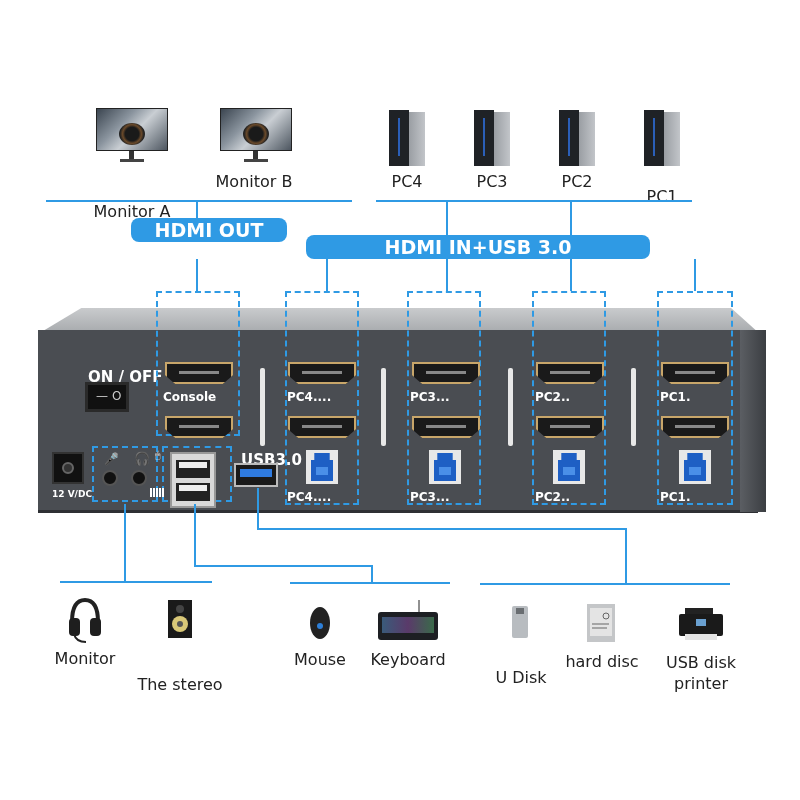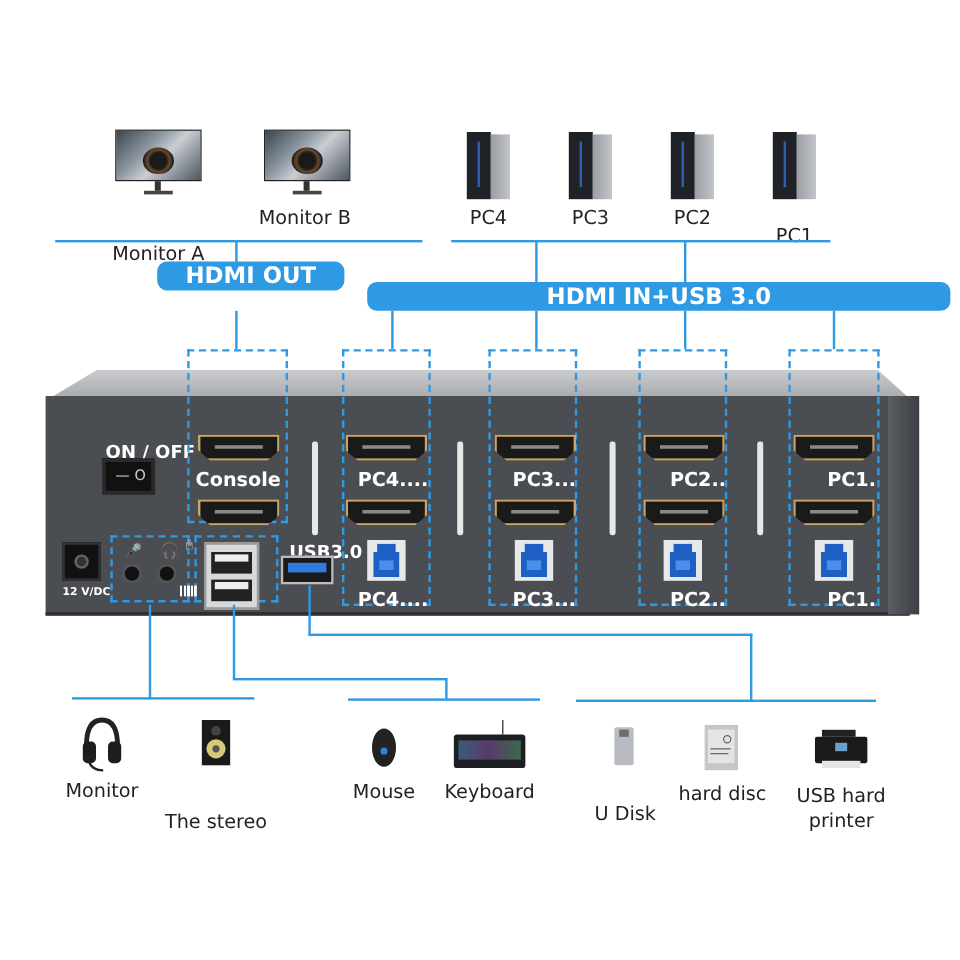--- a/index.html
+++ b/index.html
@@ -23,21 +23,21 @@
   .device-top{position:absolute;left:38px;top:308px;width:722px;height:26px;background:linear-gradient(180deg,#c9cbcd,#a5a8ab);clip-path:polygon(6% 0,96% 0,100% 100%,0 100%);}
   .device{position:absolute;left:38px;top:330px;width:720px;height:180px;background:#4a4d52;border-bottom:3px solid #2e3034;}
   .device-right{position:absolute;left:740px;top:330px;width:26px;height:182px;background:linear-gradient(90deg,#5b5e63,#3b3e42);}
   .dashbox{position:absolute;border:2px dashed #2f9ae4;box-sizing:border-box;}
   .hdmi{position:absolute;width:68px;height:22px;}
   .hdmi::before{content:"";position:absolute;inset:0;background:#1a1a1a;border:2px solid #c8a66a;clip-path:polygon(0 0,100% 0,100% 60%,85% 100%,15% 100%,0 60%);}
   .hdmi::after{content:"";position:absolute;left:14px;top:9px;width:40px;height:3px;background:#888;}
   .usbb{position:absolute;width:32px;height:34px;background:#e8e8e8;}
   .usbb::before{content:"";position:absolute;left:5px;top:3px;width:22px;height:28px;background:#1e5fc4;clip-path:polygon(15% 0,85% 0,85% 25%,100% 25%,100% 100%,0 100%,0 25%,15% 25%);}
   .usbb::after{content:"";position:absolute;left:10px;top:17px;width:12px;height:8px;background:#4a8fe8;}
-  .port-label{position:absolute;color:#fff;font-size:16px;font-weight:bold;text-align:right;width:70px;white-space:nowrap;}
+  .port-label{position:absolute;color:#fff;font-size:12px;font-weight:bold;text-align:left;width:70px;white-space:nowrap;}
   .divider{position:absolute;width:5px;height:78px;background:#e8e8e8;border-radius:2px;}
   .usba{position:absolute;width:44px;height:24px;background:#1a1a1a;border:2px solid #bbb;box-sizing:border-box;}
   .usba::after{content:"";position:absolute;left:4px;top:4px;width:32px;height:8px;background:#2f7be0;}
   .usba-stack{position:absolute;width:46px;height:56px;background:#d9d9d9;border:2px solid #999;box-sizing:border-box;}
   .usba-stack .slot{position:absolute;left:4px;width:34px;height:18px;background:#222;}
   .usba-stack .slot::after{content:"";position:absolute;left:3px;top:2px;width:28px;height:6px;background:#eee;}
   .switch{position:absolute;left:85px;top:382px;width:44px;height:30px;background:#111;border:3px solid #2a2a2a;box-sizing:border-box;}
   .switch span{position:absolute;color:#ccc;font-size:12px;top:4px;}
   .jack{position:absolute;width:16px;height:16px;border-radius:50%;background:#111;border:2px solid #555;box-sizing:border-box;}
   .dc{position:absolute;left:52px;top:452px;width:32px;height:32px;background:#111;border:2px solid #333;box-sizing:border-box;}
@@ -93,21 +93,21 @@
   <div class="label" style="left:632px;top:172px;width:60px;margin-top:15px;">PC1</div>
 </div>
 
 <div class="line" style="left:46px;top:200px;width:306px;height:2px;"></div>
 <div class="line" style="left:196px;top:200px;width:2px;height:38px;"></div>
 <div class="line" style="left:376px;top:200px;width:316px;height:2px;"></div>
 <div class="line" style="left:446px;top:200px;width:2px;height:38px;"></div>
 <div class="line" style="left:570px;top:200px;width:2px;height:38px;"></div>
 
 <div class="pill" style="left:131px;top:218px;width:156px;">HDMI OUT</div>
-<div class="pill" style="left:306px;top:235px;width:486px;">HDMI IN+USB 3.0</div>
+<div class="pill" style="left:306px;top:235px;width:344px;">HDMI IN+USB 3.0</div>
 
 <div class="line" style="left:196px;top:259px;width:2px;height:32px;"></div>
 <div class="line" style="left:326px;top:259px;width:2px;height:32px;"></div>
 <div class="line" style="left:446px;top:259px;width:2px;height:32px;"></div>
 <div class="line" style="left:570px;top:259px;width:2px;height:32px;"></div>
 <div class="line" style="left:694px;top:259px;width:2px;height:32px;"></div>
 
 <div>
   <div class="device-top"></div>
   <div class="device"></div>
@@ -255,16 +255,16 @@
 </div>
 
 <div>
   <svg class="abs" style="left:679px;top:608px;" width="44" height="34">
     <rect x="6" y="0" width="28" height="6" fill="#222"></rect>
     <rect x="0" y="6" width="44" height="22" rx="2" fill="#1a1a1a"></rect>
     <rect x="17" y="11" width="10" height="7" fill="#6aa0d0"></rect>
     <rect x="6" y="26" width="32" height="6" fill="#e4e4e4"></rect>
   </svg>
   <div class="label" style="left:650px;top:652px;width:102px;line-height:21px;">
-    <div>USB hard</div>
+    <div>USB disk</div>
     <div>printer</div>
   </div>
 </div>
 
 </body></html>

